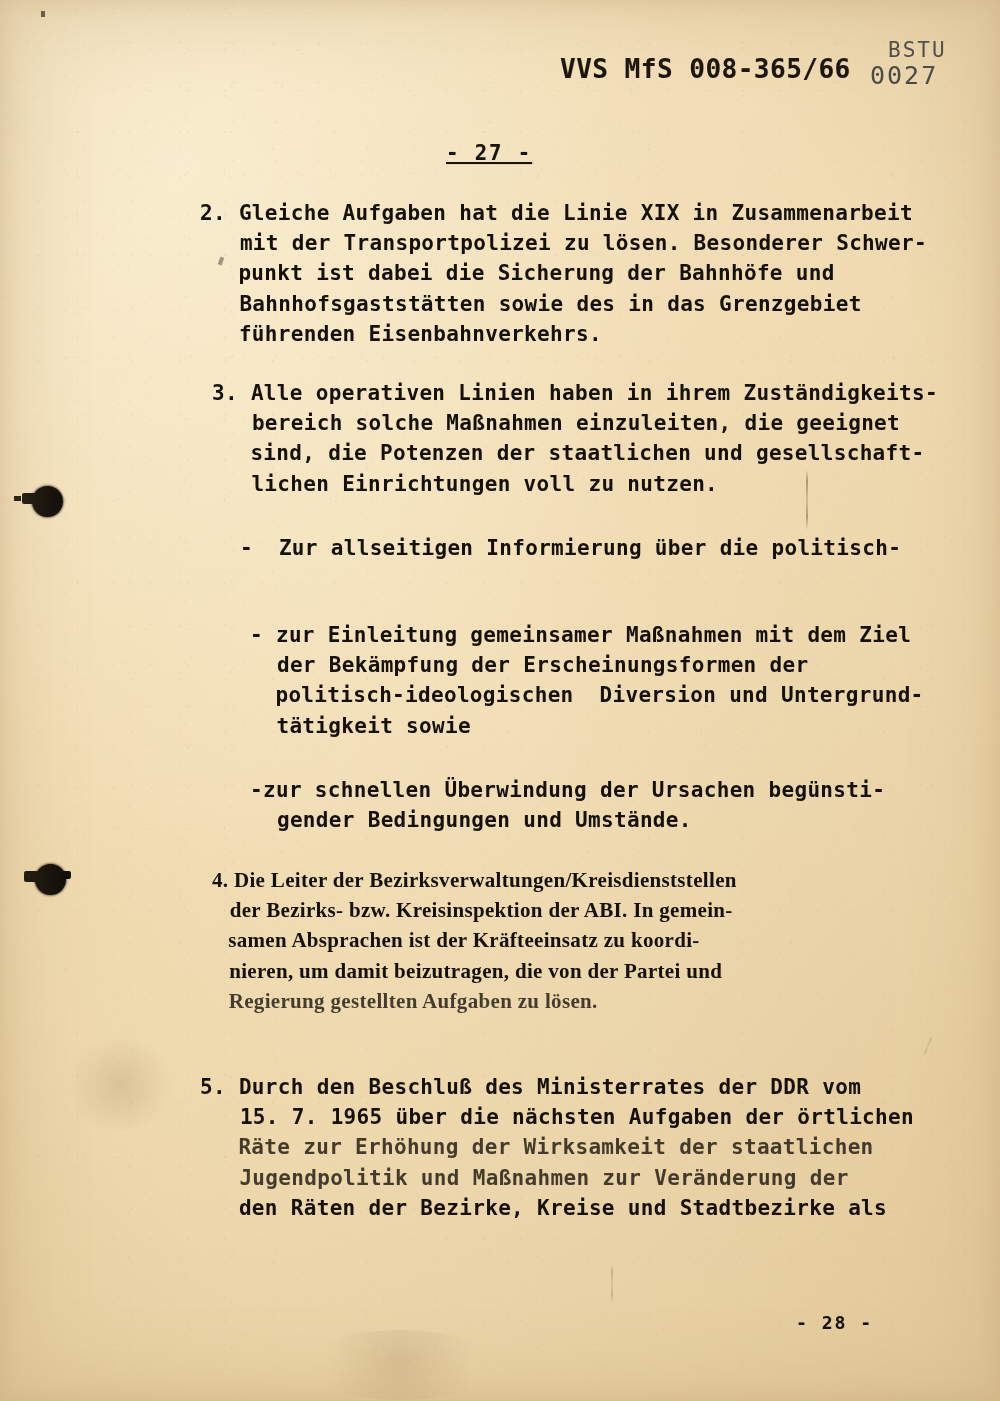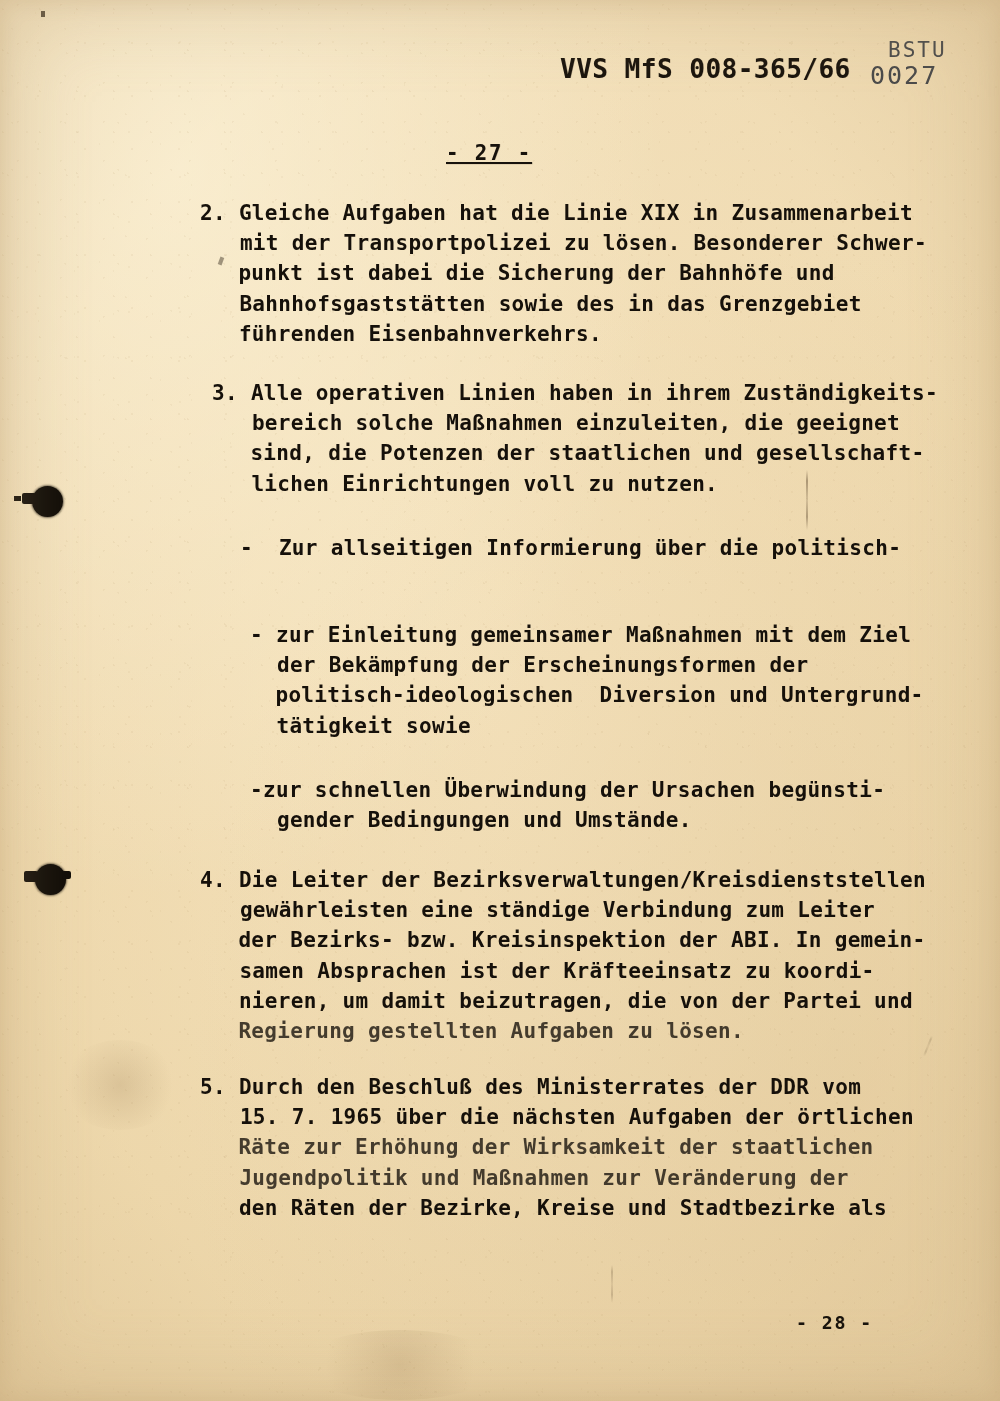--- a/index.html
+++ b/index.html
@@ -187,23 +187,22 @@
     <span class="ln">  der Bekämpfung der Erscheinungsformen der</span>
     <span class="ln">  politisch-ideologischen  Diversion und Untergrund-</span>
     <span class="ln">  tätigkeit sowie</span>
   </div>
 
   <div class="para" id="bullet3" style="left:250px; top:775px;">
     <span class="ln">-zur schnellen Überwindung der Ursachen begünsti-</span>
     <span class="ln">  gender Bedingungen und Umstände.</span>
   </div>
 
-  <div class="para" id="item4" style="left:200px; top:865px;">
+  <div class="para" id="item4" style="left:212px; top:865px;font-family:Liberation Serif, serif;">
     <span class="ln">4. Die Leiter der Bezirksverwaltungen/Kreisdienststellen</span>
-    <span class="ln">   gewährleisten eine ständige Verbindung zum Leiter</span>
     <span class="ln">   der Bezirks- bzw. Kreisinspektion der ABI. In gemein-</span>
     <span class="ln">   samen Absprachen ist der Kräfteeinsatz zu koordi-</span>
     <span class="ln">   nieren, um damit beizutragen, die von der Partei und</span>
     <span class="ln faint2">   Regierung gestellten Aufgaben zu lösen.</span>
   </div>
 
   <div class="para" id="item5" style="left:200px; top:1072px;">
     <span class="ln">5. Durch den Beschluß des Ministerrates der DDR vom</span>
     <span class="ln">   15. 7. 1965 über die nächsten Aufgaben der örtlichen</span>
     <span class="ln faint2">   Räte zur Erhöhung der Wirksamkeit der staatlichen</span>

